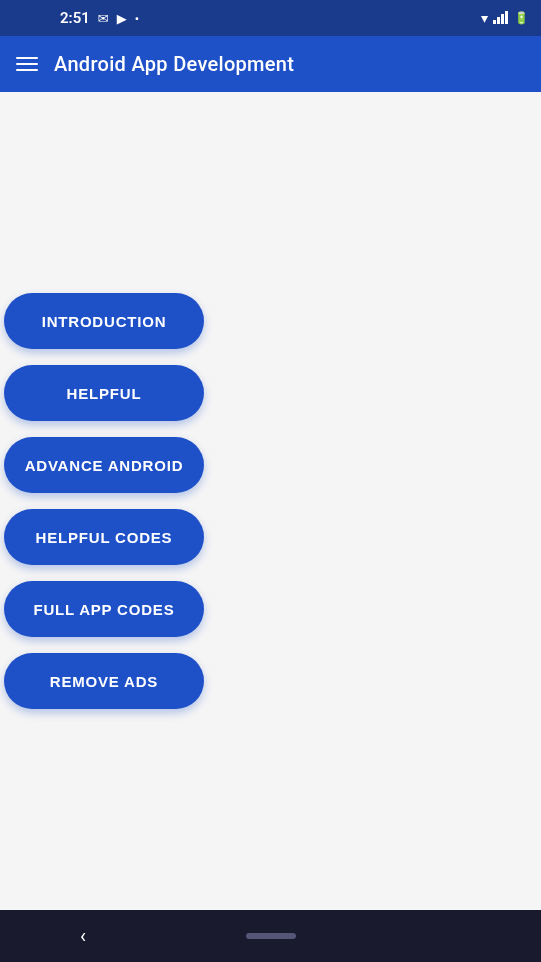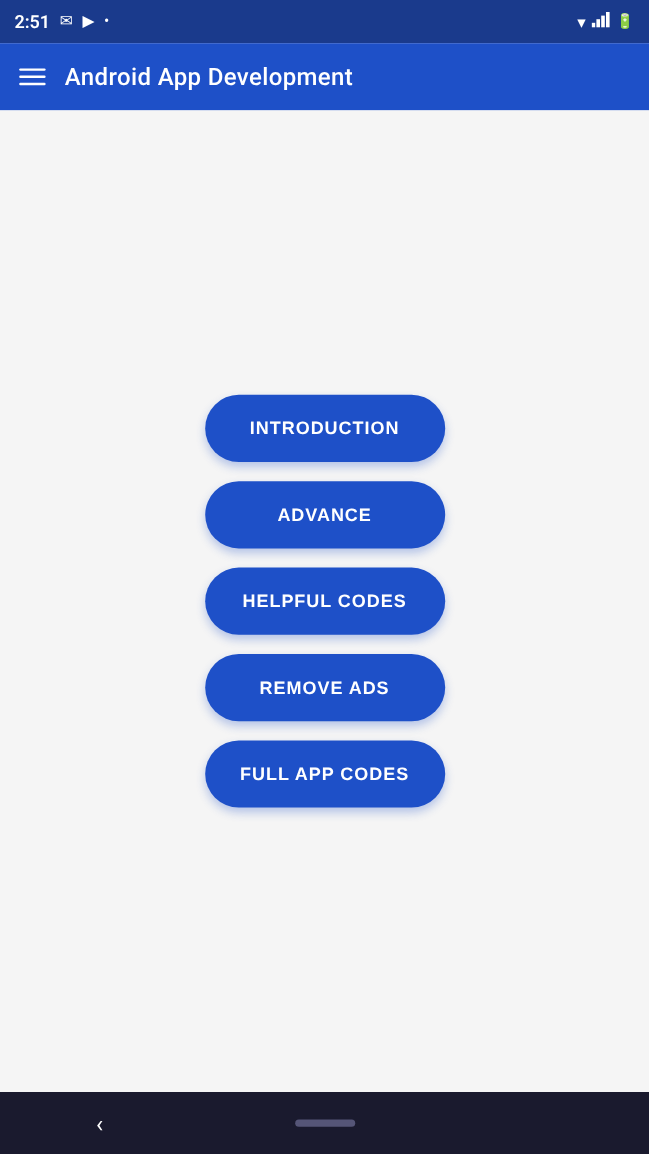--- a/index.html
+++ b/index.html
@@ -26,20 +26,21 @@
       align-items: center;
       justify-content: space-between;
       padding: 0 12px;
       flex-shrink: 0;
     }
 
     .status-bar-left {
       display: flex;
       align-items: center;
       gap: 8px;
+      margin-left: 48px;
     }
 
     .status-time {
       color: white;
       font-size: 15px;
       font-weight: 600;
     }
 
     .status-icon {
       color: white;
@@ -86,23 +87,23 @@
       font-weight: 500;
       letter-spacing: 0.3px;
     }
 
     
     .main-content {
       flex: 1;
       background: #f5f5f5;
       display: flex;
       flex-direction: column;
-      align-items: center;
-      justify-content: center;
-      padding: 36px;
+      align-items: flex-start;
+      justify-content: center;
+      padding: 4px;
     }
 
     .buttons-container {
       display: flex;
       flex-direction: column;
       align-items: center;
       gap: 16px;
     }
 
     .menu-button {
@@ -196,35 +197,38 @@
 
 <div class="main-content">
   <div class="buttons-container">
 
     <button class="menu-button">
       <span>INTRODUCTION</span>
     </button>
 
 
     <button class="menu-button">
-      <span>ADVANCE</span>
-    </button>
-
-
+      <span>HELPFUL</span>
+    </button>
+
+
+    <button class="menu-button">
+      <span>ADVANCE ANDROID</span>
+    </button>
 
     <button class="menu-button">
       <span>HELPFUL CODES</span>
     </button>
 
     <button class="menu-button">
+      <span>FULL APP CODES</span>
+    </button>
+
+    <button class="menu-button">
       <span>REMOVE ADS</span>
-    </button>
-
-    <button class="menu-button">
-      <span>FULL APP CODES</span>
     </button>
 
   </div>
 </div>
 
 <div class="bottom-nav">
   <span class="bottom-nav-back">‹</span>
   <div class="bottom-nav-home"></div>
 </div>
 

